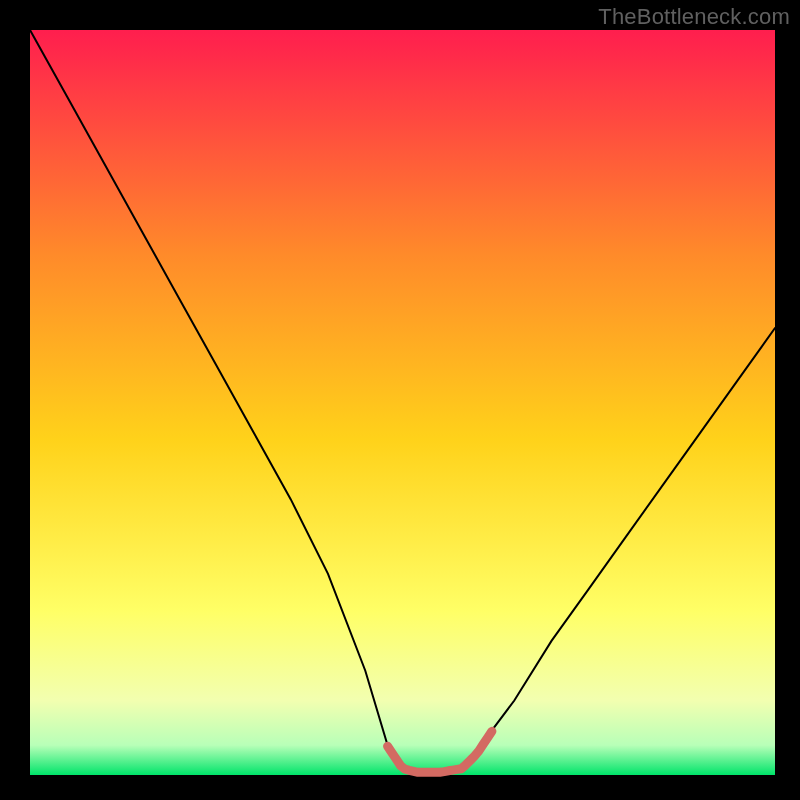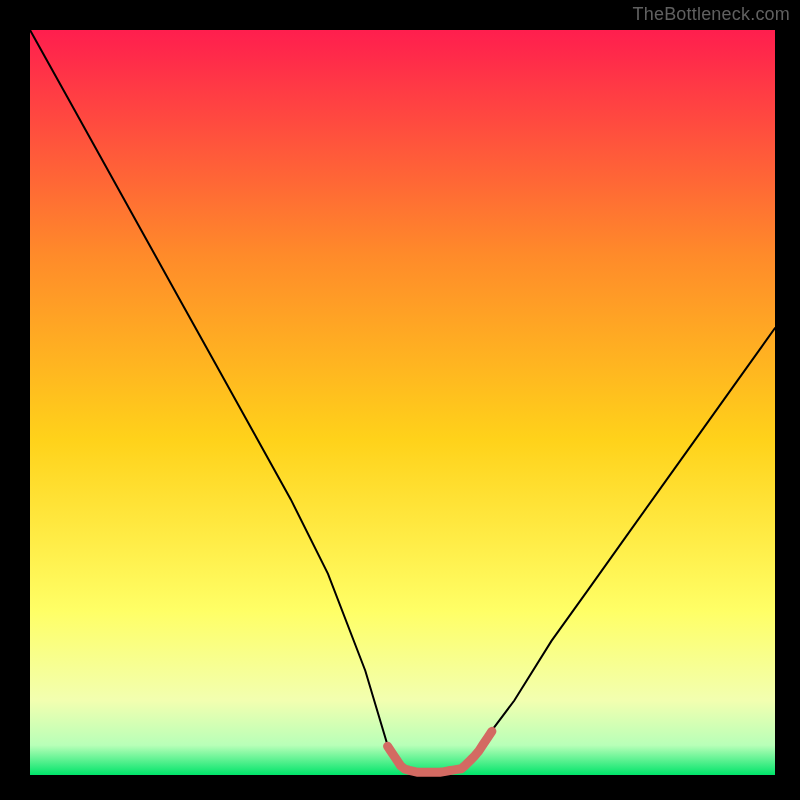--- a/index.html
+++ b/index.html
@@ -15,21 +15,21 @@
     position: relative;
     width: 800px;
     height: 800px;
     background: #000;
   }
   .watermark {
     position: absolute;
     top: 4px;
     right: 10px;
     color: #606060;
-    font-size: 18px;
+    font-size: 22px;
     font-weight: 400;
     letter-spacing: 0.2px;
     z-index: 10;
   }
   svg {
     position: absolute;
     top: 0;
     left: 0;
   }
 </style>

